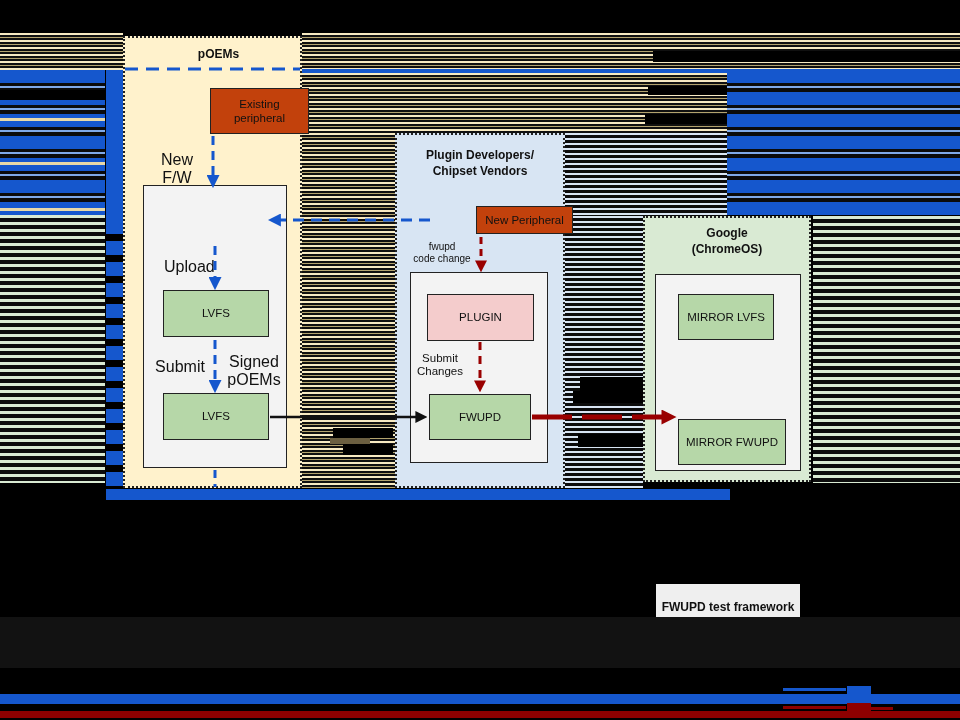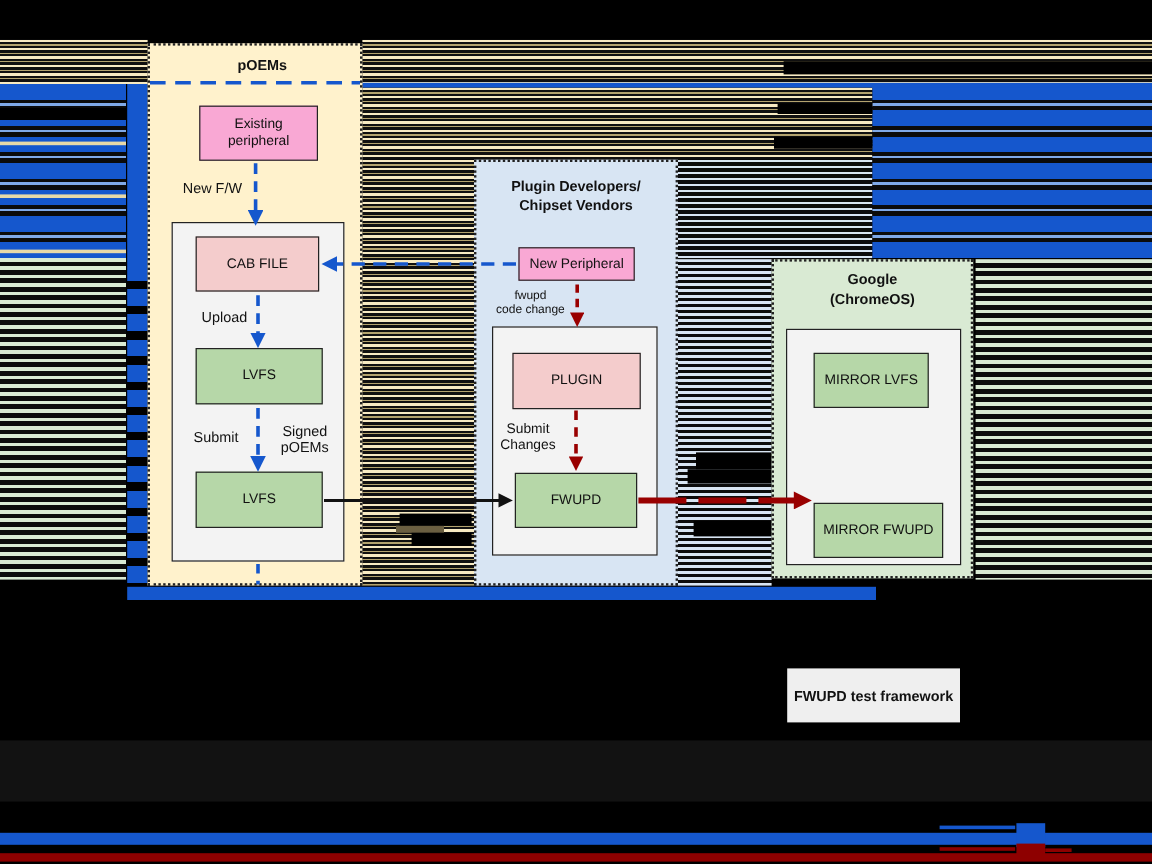--- a/index.html
+++ b/index.html
@@ -23,23 +23,23 @@
   .g-poems{background:#FFF2CC;}
   .g-plugin{background:#D8E5F3;}
   .g-google{background:#D9EAD3;}
   .panel{background:#F3F3F3;border:1px solid #222;box-sizing:border-box;}
   .node{
     border:1px solid #222;box-sizing:border-box;display:flex;align-items:center;justify-content:center;
     text-align:center;font-size:11.5px;line-height:1.25;
   }
   .n-pink{background:#F4CCCC;}
   .n-green{background:#B6D7A8;}
-  .n-blue{background:#f9a8d4;}
+  .n-blue{background:#c2410c;margin-left:44px;}
   .gtitle{font-weight:bold;font-size:12px;text-align:center;line-height:1.3;}
-  .elabel{font-size:12px;text-align:center;line-height:1.15;}
+  .elabel{font-size:16px;text-align:center;line-height:1.15;}
   .testbox{background:#EFEFEF;display:flex;align-items:center;justify-content:center;font-weight:bold;font-size:12px;}
   svg.connectors{position:absolute;left:0;top:0;pointer-events:none;}
 </style>
 </head>
 <body>
 
 <div id="canvas">
 
   <div class="abs tan" style="left:0;top:33;width:123px;height:37px;top:33px;"></div>
   <div class="abs tan" style="left:302px;top:33px;width:658px;height:40px;"></div>
@@ -86,23 +86,20 @@
     </div>
   </div>
 
   <div class="abs panel" style="left:143px;top:185px;width:144px;height:283px;"></div>
   <div class="abs panel" style="left:410px;top:272px;width:138px;height:191px;"></div>
   <div class="abs panel" style="left:655px;top:274px;width:146px;height:197px;"></div>
 
   <div class="abs node n-blue" style="left:166px;top:88px;width:99px;height:46px;padding:0 10px;">
       <span>Existing peripheral</span>
     </div>
-  <div class="abs node n-pink" style="left:163px;top:197px;width:103px;height:46px;">
-      <span>CAB FILE</span>
-    </div>
   <div class="abs node n-green" style="left:163px;top:290px;width:106px;height:47px;">
       <span>LVFS</span>
     </div>
   <div class="abs node n-green" style="left:163px;top:393px;width:106px;height:47px;">
       <span>LVFS</span>
     </div>
   <div class="abs node n-blue" style="left:432px;top:206px;width:97px;height:28px;">
       <span>New Peripheral</span>
     </div>
   <div class="abs node n-pink" style="left:427px;top:294px;width:107px;height:47px;">
@@ -127,21 +124,21 @@
   </div>
   <div class="abs elabel" style="left:406px;top:241px;width:72px;font-size:10px;">
     <div>fwupd</div>
     <div>code change</div>
   </div>
   <div class="abs elabel" style="left:410px;top:352px;width:60px;font-size:11.5px;">
     <div>Submit</div>
     <div>Changes</div>
   </div>
 
-  <div class="abs testbox" style="left:656px;top:557px;width:144px;height:45px;">
+  <div class="abs testbox" style="left:656px;top:584px;width:144px;height:45px;">
     <span>FWUPD test framework</span>
   </div>
 
   <div class="abs" style="left:0;top:617px;width:960px;height:51px;background:#121212;"></div>
   <div class="abs solidblue" style="left:783px;top:688px;width:63px;height:3px;"></div>
   <div class="abs solidblue" style="left:0;top:694px;width:960px;height:10px;"></div>
   <div class="abs solidblue" style="left:847px;top:686px;width:24px;height:20px;"></div>
   <div class="abs solidred" style="left:783px;top:706px;width:63px;height:3px;"></div>
   <div class="abs solidred" style="left:871px;top:707px;width:22px;height:3px;"></div>
   <div class="abs solidred" style="left:847px;top:703px;width:24px;height:14px;"></div>

